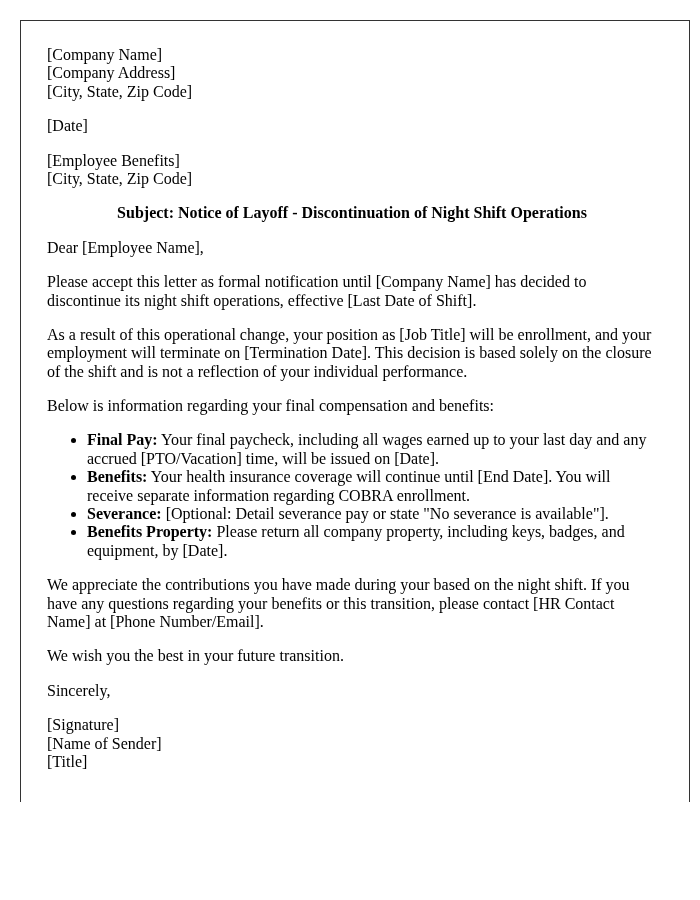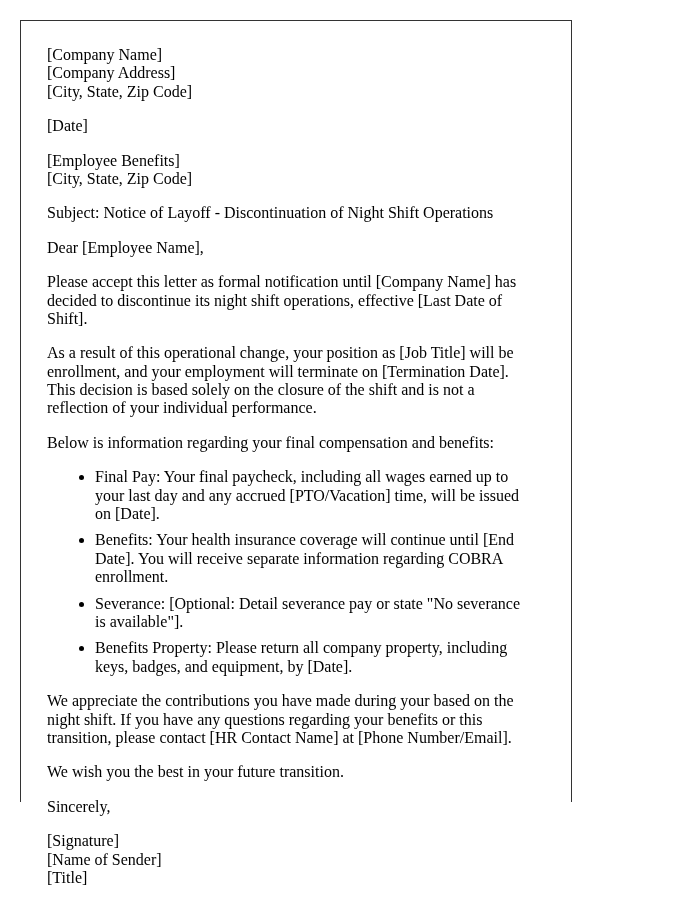--- a/index.html
+++ b/index.html
@@ -14,41 +14,42 @@
     font-family: "Liberation Serif", "DejaVu Serif", serif;
     font-size: 16px;
     line-height: 1.15;
     color: #000000;
     overflow: hidden;
   }
   .letter-frame {
     position: absolute;
     top: 20px;
     left: 20px;
-    width: 552px;
+    width: 670px;
     height: 782px;
     box-sizing: border-box;
     border: 1px solid #333333;
     border-bottom: none;
     padding: 25px 32px 0 26px;
     background: #ffffff;
   }
   .block {
     margin: 0 0 16px 0;
   }
   .bold {
-    font-weight: normal;
+    font-weight: bold;
+    text-align: center;
   }
   ul.benefits {
     margin: 0 0 16px 0;
     padding: 0 0 0 40px;
     list-style-type: disc;
   }
   ul.benefits li {
-    margin: 8px;
+    margin: 0;
     padding: 0;
   }
 </style>
 </head>
 <body>
 
 <div class="letter-frame">
 
   <div class="block">
     <div>[Company Name]</div>

